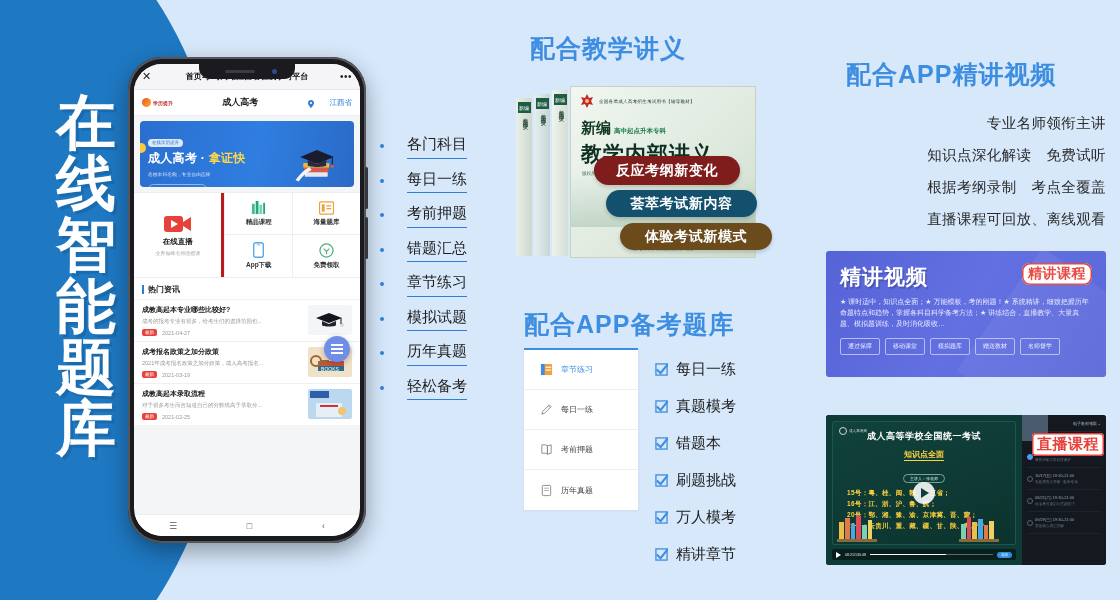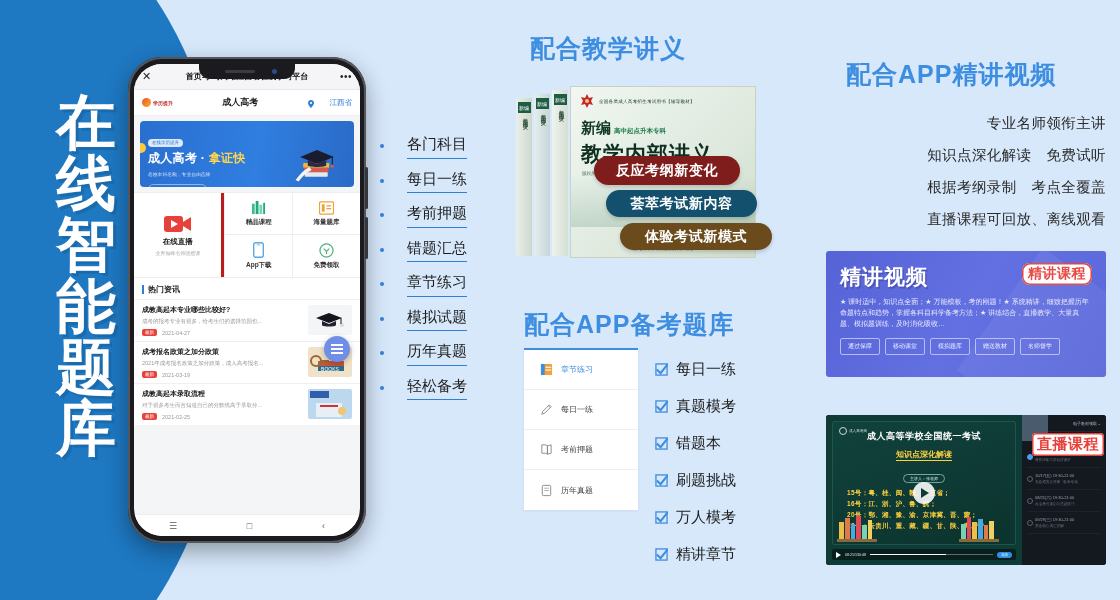--- a/index.html
+++ b/index.html
@@ -717,21 +717,21 @@
 </div>
 
 <div class="video-card">
   <div class="vc-main">
     <div class="vc-board">
       <div class="vc-logo">
         <span class="o"></span>
         <span class="t">成人高考网</span>
       </div>
       <div class="vc-t1">成人高等学校全国统一考试</div>
-      <div class="vc-t2"><u>知识点深化解读</u></div>
+      <div class="vc-t2"><u>知识点全面</u></div>
       <div class="vc-t3"><span>主讲人：张老师</span></div>
       <div class="vc-lines">
         <div>15号：粤、桂、闽、赣、东三省；</div>
         <div>16号：江、浙、沪、鲁、皖；</div>
         <div>20号：鄂、湘、豫、渝、京津冀、晋、蒙；</div>
         <div>22号：云贵川、重、藏、疆、甘、陕、青、宁</div>
       </div>
       <svg width="52" height="30" viewBox="0 0 52 30" style="position:absolute;left:4px;bottom:2px">
         <rect x="2" y="10" width="5" height="18" fill="#e8c04a"></rect>
           <rect x="8" y="6" width="5" height="22" fill="#e07a4a"></rect>

